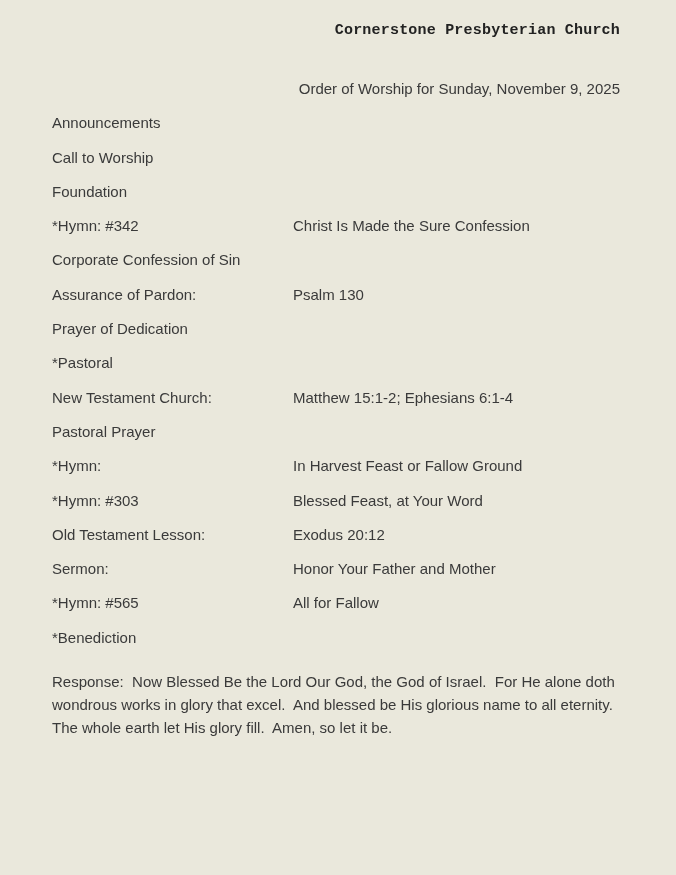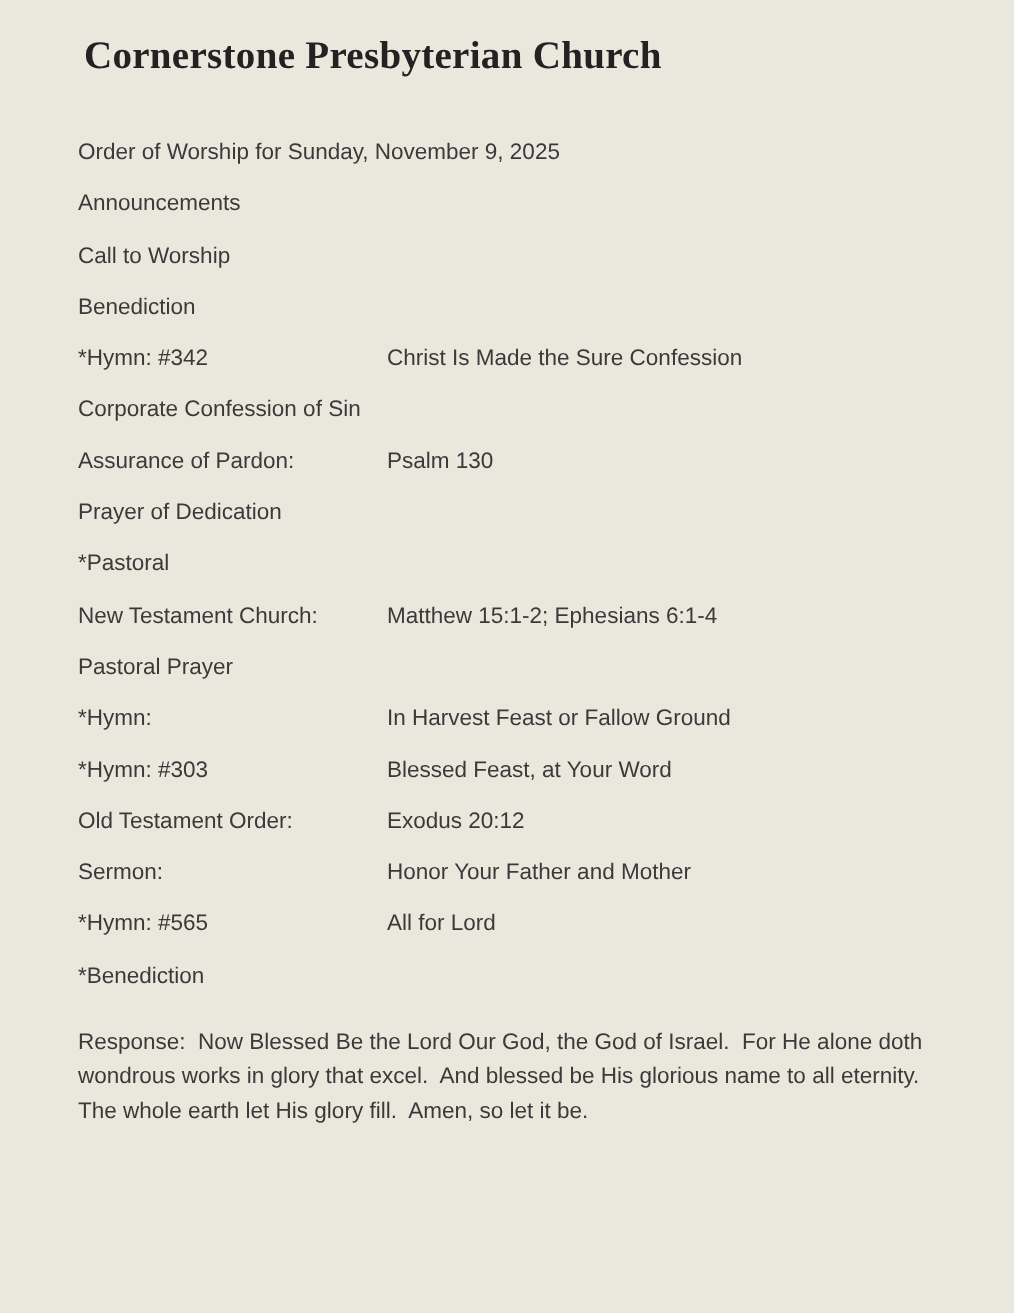--- a/index.html
+++ b/index.html
@@ -15,45 +15,47 @@
     font-family: "Liberation Sans", sans-serif;
     color: var(--text);
     overflow: hidden;
   }
   .page {
     width: 676px;
     height: 875px;
     padding: 22px 56px 0 52px;
   }
   .page-title {
-    font-family: Liberation Serif, serif;
-    font-size: 26px;
+    font-family: Liberation Mono, monospace;
+    font-size: 15px;
     font-weight: 600;
     color: var(--title);
-    text-align: left;
+    text-align: right;
     letter-spacing: 0.2px;
     margin-left: 4px; 
   }
   .content {
     margin-top: 41px;
     font-size: 15px;
     line-height: 18px;
   }
   .row {
     display: flex;
     margin-bottom: 16.3px;
+    gap: 35px;
   }
   .row .label {
     flex: 0 0 206px;
   }
   .row .detail {
     flex: 1 1 auto;
   }
   .heading-row {
     margin-bottom: 16.3px;
+    text-align: right;
   }
   .response {
     margin-top: 23px;
     font-size: 15px;
     line-height: 23.3px;
     white-space: pre-wrap;
     max-width: 566px;
   }
 </style>
 </head>
@@ -71,21 +73,21 @@
       <span class="label">Announcements</span>
       <span class="detail"></span>
     </div>
 
     <div class="row">
       <span class="label">Call to Worship</span>
       <span class="detail"></span>
     </div>
 
     <div class="row">
-      <span class="label">Benediction</span>
+      <span class="label">Foundation</span>
     </div>
 
     <div class="row">
       <span class="label">*Hymn: #342</span>
       <span class="detail">Christ Is Made the Sure Confession</span>
     </div>
 
     <div class="row">
       <span class="label">Corporate Confession of Sin</span>
       <span class="detail"></span>
@@ -120,32 +122,32 @@
       <span class="label">*Hymn:</span>
       <span class="detail">In Harvest Feast or Fallow Ground</span>
     </div>
 
     <div class="row">
       <span class="label">*Hymn: #303</span>
       <span class="detail">Blessed Feast, at Your Word</span>
     </div>
 
     <div class="row">
-      <span class="label">Old Testament Order:</span>
+      <span class="label">Old Testament Lesson:</span>
       <span class="detail">Exodus 20:12</span>
     </div>
 
     <div class="row">
       <span class="label">Sermon:</span>
       <span class="detail">Honor Your Father and Mother</span>
     </div>
 
     <div class="row">
       <span class="label">*Hymn: #565</span>
-      <span class="detail">All for Lord</span>
+      <span class="detail">All for Fallow</span>
     </div>
 
     <div class="row">
       <span class="label">*Benediction</span>
       <span class="detail"></span>
     </div>
 
     <p class="response">Response:  Now Blessed Be the Lord Our God, the God of Israel.  For He alone doth wondrous works in glory that excel.  And blessed be His glorious name to all eternity.  The whole earth let His glory fill.  Amen, so let it be.</p>
 
   </div>

